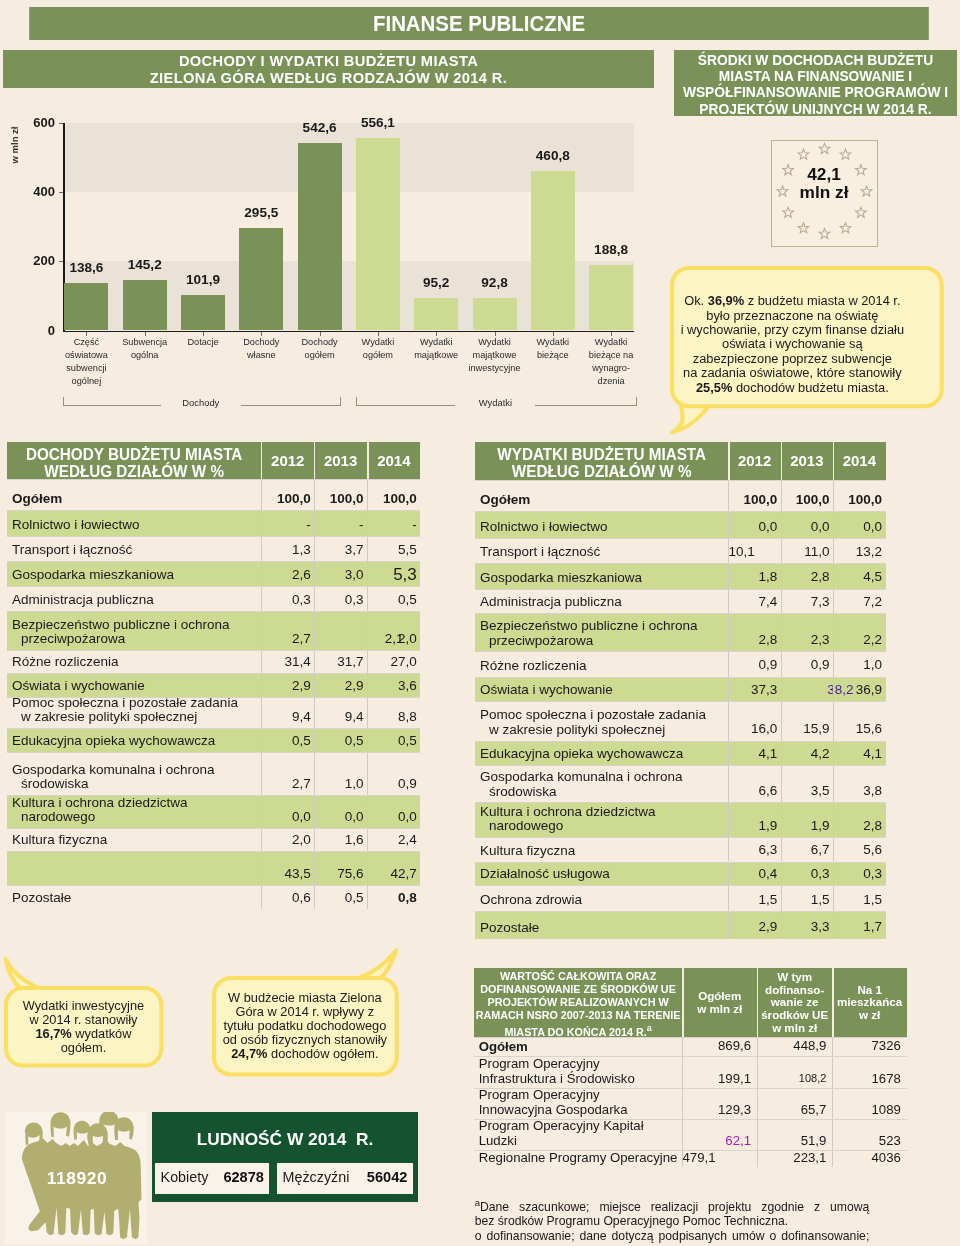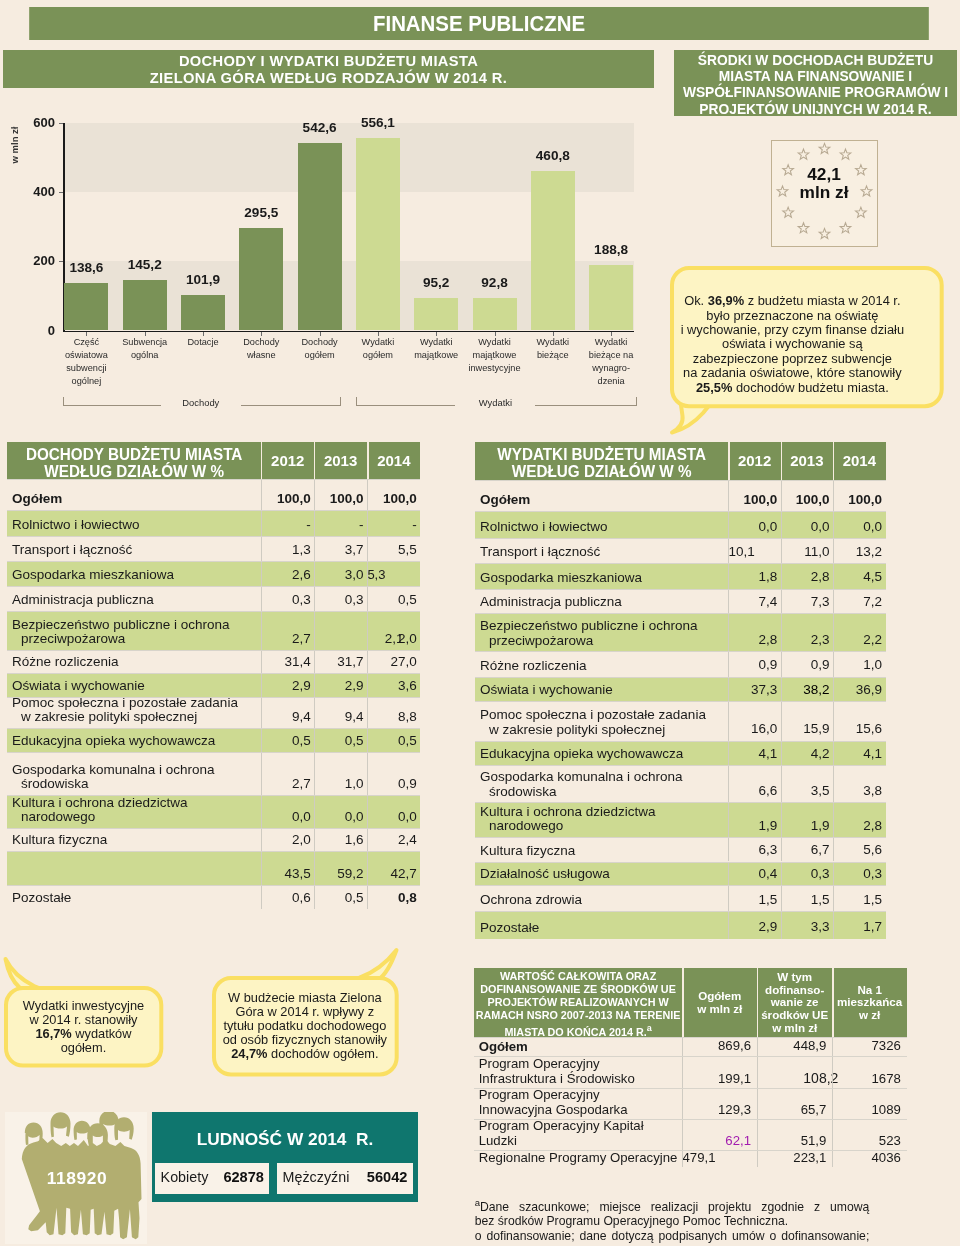--- a/index.html
+++ b/index.html
@@ -205,21 +205,21 @@
     <div class="abs" style="left:307.2px;top:0;width:1px;height:25.0px;background:#cfcbc2;"></div>
     <div class="abs" style="left:360.4px;top:0;width:1px;height:25.0px;background:#cfcbc2;"></div>
     <div class="abs" style="left:0;top:0;width:413px;height:1px;background:#d8d4cb;"></div>
   </div>
   <div class="abs" style="left:0;top:119.2px;width:413px;height:25.0px;background:#cdda92;">
     <div class="abs" style="left:5px;top:7.2px;width:247.3px;font-size:13.5px;line-height:14.3px;color:#1a1a1a;">
       <div style="">Gospodarka mieszkaniowa</div>
     </div>
     <div class="abs" style="left:254.3px;top:6.8px;width:49.4px;font-size:13.5px;line-height:14.3px;text-align:right;color:#1a1a1a;">2,6</div>
     <div class="abs" style="left:307.2px;top:6.8px;width:49.4px;font-size:13.5px;line-height:14.3px;text-align:right;color:#1a1a1a;">3,0</div>
-    <div class="abs" style="left:360.4px;top:6.8px;width:49.4px;font-size:13px;line-height:14.3px;text-align:left;color:#1a1a1a;">5,3</div>
+    <div class="abs" style="left:360.4px;top:6.8px;width:49.4px;font-size:17px;line-height:14.3px;text-align:right;color:#1a1a1a;">5,3</div>
     <div class="abs" style="left:254.3px;top:0;width:1px;height:25.0px;background:#cfcbc2;"></div>
     <div class="abs" style="left:307.2px;top:0;width:1px;height:25.0px;background:#cfcbc2;"></div>
     <div class="abs" style="left:360.4px;top:0;width:1px;height:25.0px;background:#cfcbc2;"></div>
     <div class="abs" style="left:0;top:0;width:413px;height:1px;background:#d8d4cb;"></div>
   </div>
   <div class="abs" style="left:0;top:144.2px;width:413px;height:25.0px;background:#f6ece0;">
     <div class="abs" style="left:5px;top:7.2px;width:247.3px;font-size:13.5px;line-height:14.3px;color:#1a1a1a;">
       <div style="">Administracja publiczna</div>
     </div>
     <div class="abs" style="left:254.3px;top:6.8px;width:49.4px;font-size:13.5px;line-height:14.3px;text-align:right;color:#1a1a1a;">0,3</div>
@@ -325,21 +325,21 @@
     <div class="abs" style="left:254.3px;top:4.8px;width:49.4px;font-size:13.5px;line-height:14.3px;text-align:right;color:#1a1a1a;">2,0</div>
     <div class="abs" style="left:307.2px;top:4.8px;width:49.4px;font-size:13.5px;line-height:14.3px;text-align:right;color:#1a1a1a;">1,6</div>
     <div class="abs" style="left:360.4px;top:4.8px;width:49.4px;font-size:13.5px;line-height:14.3px;text-align:right;color:#1a1a1a;">2,4</div>
     <div class="abs" style="left:254.3px;top:0;width:1px;height:23.0px;background:#cfcbc2;"></div>
     <div class="abs" style="left:307.2px;top:0;width:1px;height:23.0px;background:#cfcbc2;"></div>
     <div class="abs" style="left:360.4px;top:0;width:1px;height:23.0px;background:#cfcbc2;"></div>
     <div class="abs" style="left:0;top:0;width:413px;height:1px;background:#d8d4cb;"></div>
   </div>
   <div class="abs" style="left:0;top:409.2px;width:413px;height:34.0px;background:#cdda92;">
     <div class="abs" style="left:254.3px;top:15.8px;width:49.4px;font-size:13.5px;line-height:14.3px;text-align:right;color:#1a1a1a;">43,5</div>
-    <div class="abs" style="left:307.2px;top:15.8px;width:49.4px;font-size:13.5px;line-height:14.3px;text-align:right;color:#1a1a1a;">59,2</div>
+    <div class="abs" style="left:307.2px;top:15.8px;width:49.4px;font-size:13.5px;line-height:14.3px;text-align:right;color:#1a1a1a;">75,6</div>
     <div class="abs" style="left:360.4px;top:15.8px;width:49.4px;font-size:13.5px;line-height:14.3px;text-align:right;color:#1a1a1a;">42,7</div>
     <div class="abs" style="left:254.3px;top:0;width:1px;height:34.0px;background:#cfcbc2;"></div>
     <div class="abs" style="left:307.2px;top:0;width:1px;height:34.0px;background:#cfcbc2;"></div>
     <div class="abs" style="left:360.4px;top:0;width:1px;height:34.0px;background:#cfcbc2;"></div>
     <div class="abs" style="left:0;top:0;width:413px;height:1px;background:#d8d4cb;"></div>
   </div>
   <div class="abs" style="left:0;top:443.2px;width:413px;height:24.0px;background:#f6ece0;">
     <div class="abs" style="left:5px;top:6.2px;width:247.3px;font-size:13.5px;line-height:14.3px;color:#1a1a1a;">
       <div style="">Pozostałe</div>
     </div>
@@ -448,21 +448,21 @@
     <div class="abs" style="left:253.4px;top:0;width:1px;height:25.2px;background:#cfcbc2;"></div>
     <div class="abs" style="left:305.7px;top:0;width:1px;height:25.2px;background:#cfcbc2;"></div>
     <div class="abs" style="left:358.2px;top:0;width:1px;height:25.2px;background:#cfcbc2;"></div>
     <div class="abs" style="left:0;top:0;width:410.5px;height:1px;background:#d8d4cb;"></div>
   </div>
   <div class="abs" style="left:0;top:234.6px;width:410.5px;height:24.6px;background:#cdda92;">
     <div class="abs" style="left:5px;top:6.8px;width:246.4px;font-size:13.5px;line-height:14.3px;color:#1a1a1a;">
       <div style="">Oświata i wychowanie</div>
     </div>
     <div class="abs" style="left:253.4px;top:6.4px;width:48.9px;font-size:13.5px;line-height:14.3px;text-align:right;color:#1a1a1a;">37,3</div>
-    <div class="abs" style="left:305.7px;top:6.4px;width:48.9px;font-size:13.5px;line-height:14.3px;text-align:right;color:#000000;">38,2</div>
+    <div class="abs" style="left:305.7px;top:6.4px;width:48.9px;font-size:13.5px;line-height:14.3px;text-align:right;color:#4c1d95;padding-left:24px;">38,2</div>
     <div class="abs" style="left:358.2px;top:6.4px;width:48.9px;font-size:13.5px;line-height:14.3px;text-align:right;color:#1a1a1a;">36,9</div>
     <div class="abs" style="left:253.4px;top:0;width:1px;height:24.6px;background:#cfcbc2;"></div>
     <div class="abs" style="left:305.7px;top:0;width:1px;height:24.6px;background:#cfcbc2;"></div>
     <div class="abs" style="left:358.2px;top:0;width:1px;height:24.6px;background:#cfcbc2;"></div>
     <div class="abs" style="left:0;top:0;width:410.5px;height:1px;background:#d8d4cb;"></div>
   </div>
   <div class="abs" style="left:0;top:259.2px;width:410.5px;height:39.4px;background:#f6ece0;">
     <div class="abs" style="left:5px;top:7.3px;width:246.4px;font-size:13.5px;line-height:14.3px;color:#1a1a1a;">
       <div style="">Pomoc społeczna i pozostałe zadania</div>
       <div style="padding-left:9px;">w zakresie polityki społecznej</div>
@@ -614,21 +614,21 @@
         <path d="M45.5 11 c0 -6.2 4.4 -10.8 10 -10.8 c5.6 0 10 4.6 10 11.2 c0 5.2 -0.6 9.4 -1.6 13.4 l-2.9 -1 l1 -9.4 c-2 1.6 -4.1 2.2 -6.6 2.2 c-3 0 -5.4 -0.6 -6.9 -2.1 l0.4 10.2 l-2.4 0.6 c-1 -4.2 -1 -9.8 -1 -14.3 z"></path>
         <path d="M68.6 18 c0 -5.4 3.7 -9.3 8.3 -9.3 c5 0 8.6 4 8.6 9.8 c0 4.2 -0.5 6.8 -1.1 9.2 l-2.1 -0.6 l0.5 -7.2 c-1.5 1 -3.4 1.5 -5.5 1.5 c-2.4 0 -4.4 -0.5 -5.5 -1.5 l0.1 7.7 l-2.4 0.5 c-0.6 -3.1 -0.9 -6.7 -0.9 -10.1 z"></path>
         <path d="M82.5 23 c0 -7.2 4.6 -11.8 10.2 -11.8 c5.6 0 10.2 4.6 10.2 11.8 c0 6.2 -1 10.3 -2 13.4 l-3 0.5 l0 -13.4 c-1.5 1 -3 1.5 -5 1.5 c-2 0 -3.6 -0.5 -5.1 -1.6 l0 13.5 l-3.1 -0.5 c-1 -3.1 -2.2 -7.2 -2.2 -13.4 z"></path>
         <path d="M94.3 9 c0 -6.2 4.5 -10.2 9.6 -10.2 c5.6 0 9.7 4.6 9.7 10.7 c0 4.6 -0.6 8.2 -1.1 11.3 l-2.5 -0.6 l0.5 -8.2 c-1.6 1 -3.6 1.6 -6.1 1.6 c-2.5 0 -4.6 -0.6 -6.1 -1.6 l0.5 9.2 l-2.5 0.5 c-1 -3.6 -2 -8.2 -2 -12.7 z"></path>
         <path d="M109.3 16 c0 -6.2 4.1 -10.7 9.7 -10.7 c5.6 0 9.7 4.6 9.7 11.2 c0 4.6 -1 8.2 -2 11.3 l-2.5 -1 l0.5 -8.7 c-1.6 1 -3.6 1.6 -5.6 1.6 c-2.6 0 -4.6 -0.6 -6.1 -1.6 l0 9.7 l-2.6 0.5 c-1 -3.1 -1.1 -7.7 -1.1 -12.3 z"></path>
         <path d="M16.8 47 c0.6 -9.5 4.3 -14.6 11.6 -16.6 l4.6 -1.2 l4.6 -3.2 l5 5 l4.8 -4 l3.8 4 l5 3 l4.6 -3 l4 3 l4.2 -3 l4 3 l5.8 -6 l4.2 6 l4.8 -3 l4 3 l4 -2 l4.8 -5 l4.2 5 l5.6 2 l5 -4 l4 4 l6.6 2 c6 2 9.2 7.2 9.6 15.5 l0.9 35.5 l-3 3.2 l1 16 l-1.2 19 l-2.6 2 l-3.8 -2 l-2 -28 l-3 28 l-3.8 2 l-3 -2 l-1 -18 l-1 -10.5 l-3.8 2 l-1 22.5 l-3 2 l-3.8 -1 l-2 -22.5 l-3 22.5 l-3.8 1 l-3 -2 l-1 -24.5 l-3 1 l-1 23.5 l-3 2 l-3.8 -1 l-2 -24.5 l-3 24.5 l-3.8 1 l-3 -3 l-1 -23.5 l-3.8 -1 l-1 25.5 l-3 2 l-3.8 -1 l-2 -26.5 l-3 26.5 l-3.8 1 l-3 -3 l-1 -10 l-7.8 8 l-6.8 1 l-2.8 -2 l0.8 -4 l7.8 -10 l3 -4 z"></path>
       </g>
     </svg>
     <div class="abs" style="left:1px;top:56px;width:142px;text-align:center;font-size:17.4px;font-weight:bold;color:#fff;letter-spacing:0.6px;">118920</div>
   </div>
-  <div class="abs" style="left:152px;top:1112px;width:266px;height:90px;background:#0f766e;">
+  <div class="abs" style="left:152px;top:1112px;width:266px;height:90px;background:#14532d;">
     <div class="abs" style="left:0;top:16.5px;width:266px;text-align:center;font-size:17.3px;font-weight:bold;color:#fff;white-space:pre;">LUDNOŚĆ W 2014  R.</div>
     <div class="abs" style="left:3.1px;top:50.9px;width:114.4px;height:31.5px;background:#f9f2e8;">
       <div class="abs" style="left:5.5px;top:6px;font-size:14.3px;color:#1a1a1a;">Kobiety</div>
       <div class="abs" style="left:0;top:6px;width:108.9px;text-align:right;font-size:14.6px;font-weight:bold;color:#111;">62878</div>
     </div>
     <div class="abs" style="left:125.1px;top:50.9px;width:135.8px;height:31.5px;background:#f9f2e8;">
       <div class="abs" style="left:5.5px;top:6px;font-size:14.3px;color:#1a1a1a;">Mężczyźni</div>
       <div class="abs" style="left:0;top:6px;width:130.3px;text-align:right;font-size:14.6px;font-weight:bold;color:#111;">56042</div>
     </div>
   </div>
@@ -674,21 +674,21 @@
     <div class="abs" style="left:358.7px;top:0;width:1px;height:18.4px;background:#cfcbc2;"></div>
     <div class="abs" style="left:0;top:0;width:433.2px;height:1px;background:#d8d4cb;"></div>
   </div>
   <div class="abs" style="left:0;top:87.4px;width:433.2px;height:32.5px;background:#f6ece0;">
     <div class="abs" style="left:5px;top:0.1px;width:200.8px;font-size:13.2px;line-height:15.2px;color:#1a1a1a;">
       <div>Program Operacyjny</div>
       <div>Infrastruktura i Środowisko</div>
     </div>
     <div class="abs" style="left:208.8px;top:15.0px;width:68.5px;font-size:13.2px;line-height:15.2px;text-align:right;color:#1a1a1a;">199,1</div>
     <div class="abs" style="left:208.8px;top:0;width:1px;height:32.5px;background:#cfcbc2;"></div>
-    <div class="abs" style="left:283.3px;top:15.0px;width:69.4px;font-size:14px;line-height:15.2px;text-align:right;color:#1a1a1a;margin-left:12px;">108,2</div>
+    <div class="abs" style="left:283.3px;top:15.0px;width:69.4px;font-size:11px;line-height:15.2px;text-align:right;color:#1a1a1a;">108,2</div>
     <div class="abs" style="left:283.3px;top:0;width:1px;height:32.5px;background:#cfcbc2;"></div>
     <div class="abs" style="left:358.7px;top:15.0px;width:68.5px;font-size:13.2px;line-height:15.2px;text-align:right;color:#1a1a1a;">1678</div>
     <div class="abs" style="left:358.7px;top:0;width:1px;height:32.5px;background:#cfcbc2;"></div>
     <div class="abs" style="left:0;top:0;width:433.2px;height:1px;background:#d8d4cb;"></div>
   </div>
   <div class="abs" style="left:0;top:119.9px;width:433.2px;height:30.9px;background:#f6ece0;">
     <div class="abs" style="left:5px;top:-1.5px;width:200.8px;font-size:13.2px;line-height:15.2px;color:#1a1a1a;">
       <div>Program Operacyjny</div>
       <div>Innowacyjna Gospodarka</div>
     </div>

